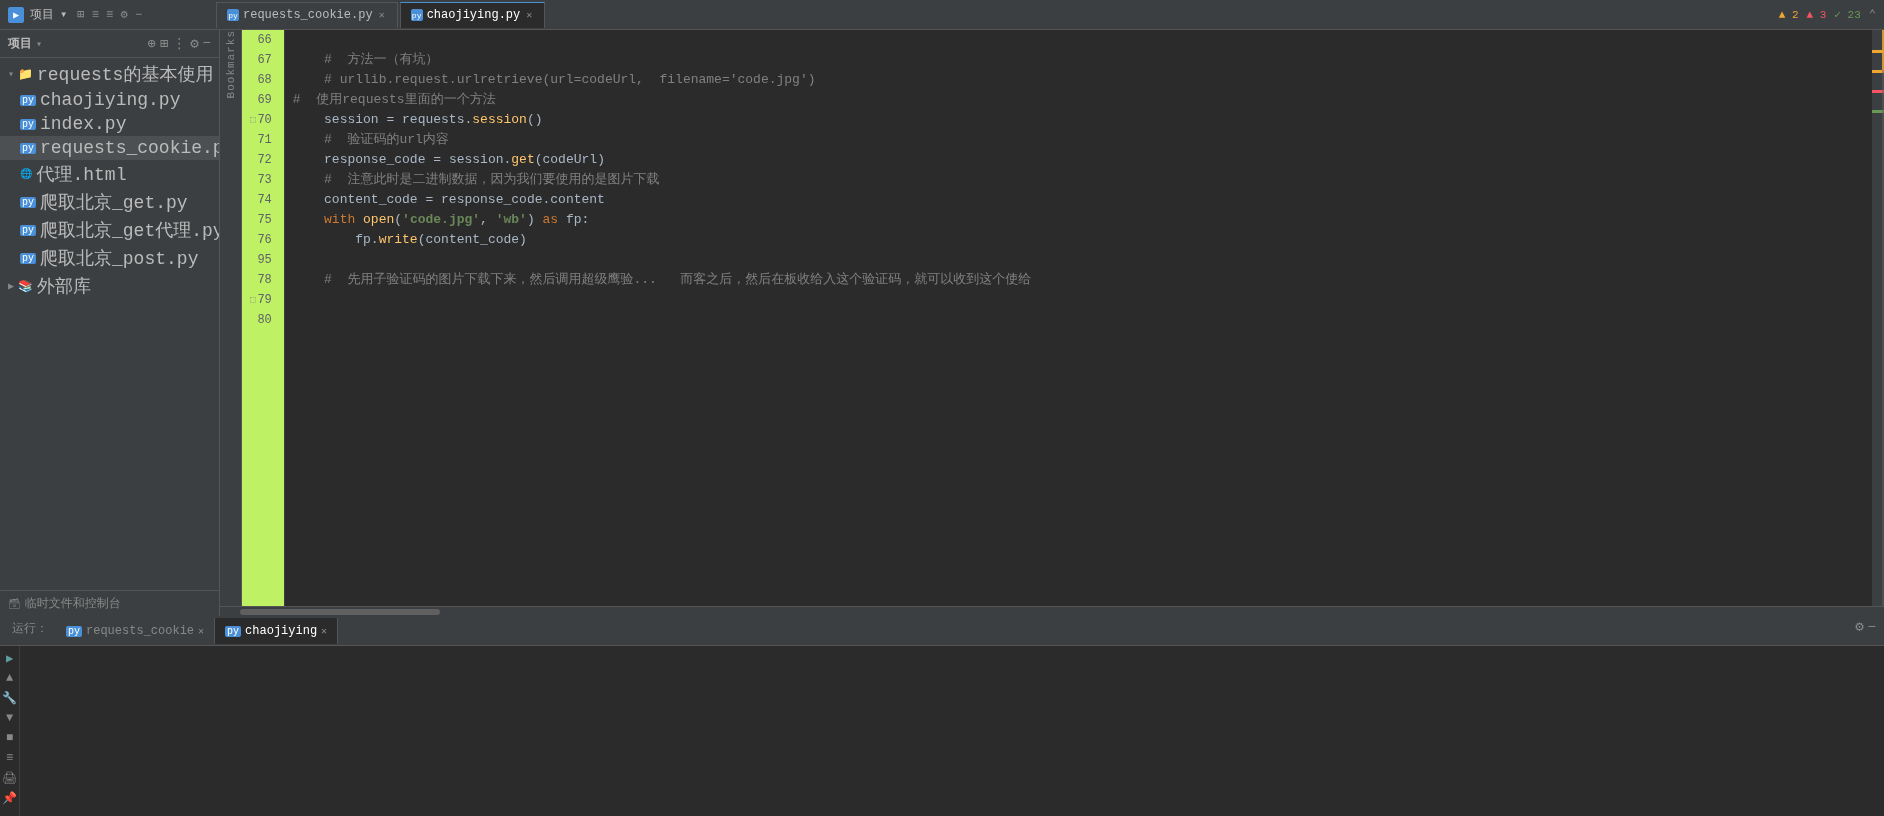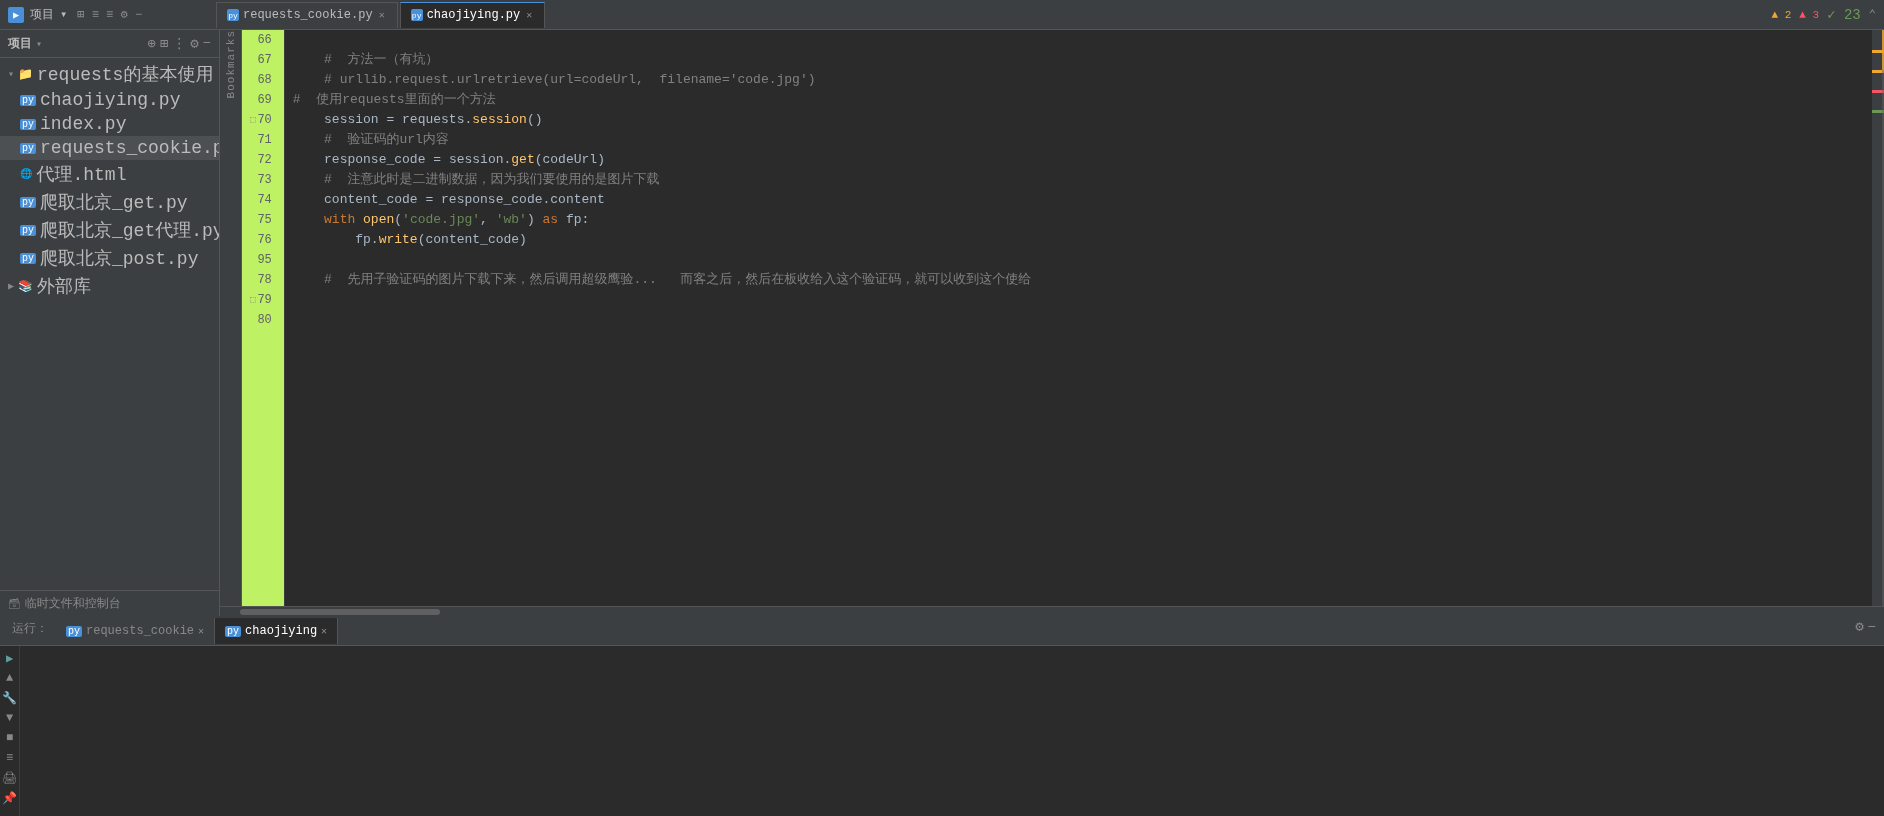--- a/index.html
+++ b/index.html
@@ -99,21 +99,21 @@
     .warning-badge {
       color: #f0a732;
       font-size: 11px;
     }
     .error-badge {
       color: #f75464;
       font-size: 11px;
     }
     .ok-badge {
       color: #6a9955;
-      font-size: 14px;
+      font-size: 11px;
     }
 
     
     .main-content {
       display: flex;
       flex: 1;
       overflow: hidden;
     }
 
     
@@ -235,21 +235,21 @@
     .code-line {
       height: 20px;
       white-space: pre;
       display: flex;
       align-items: center;
     }
 
     
     .kw { color: #cc7832; } 
     .fn { color: #ffc66d; } 
-    .str { color: #6a8759; } 
+    .str { color: #6a8759; font-weight: bold; } 
     .cm { color: #808080; } 
     .var { color: #a9b7c6; } 
     .op { color: #a9b7c6; } 
     .paren { color: #a9b7c6; }
 
     
     .bottom-panel {
       height: 200px;
       background: #2b2b2b;
       border-top: 2px solid #3c3f41;

